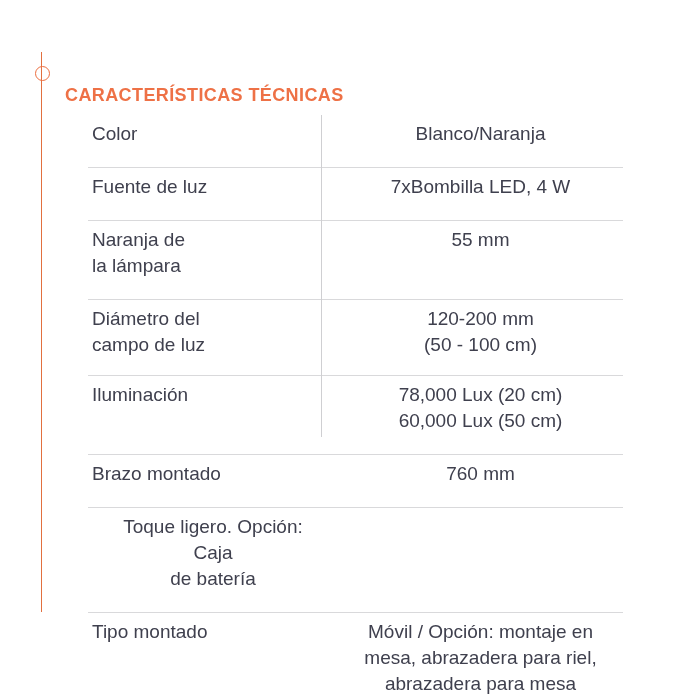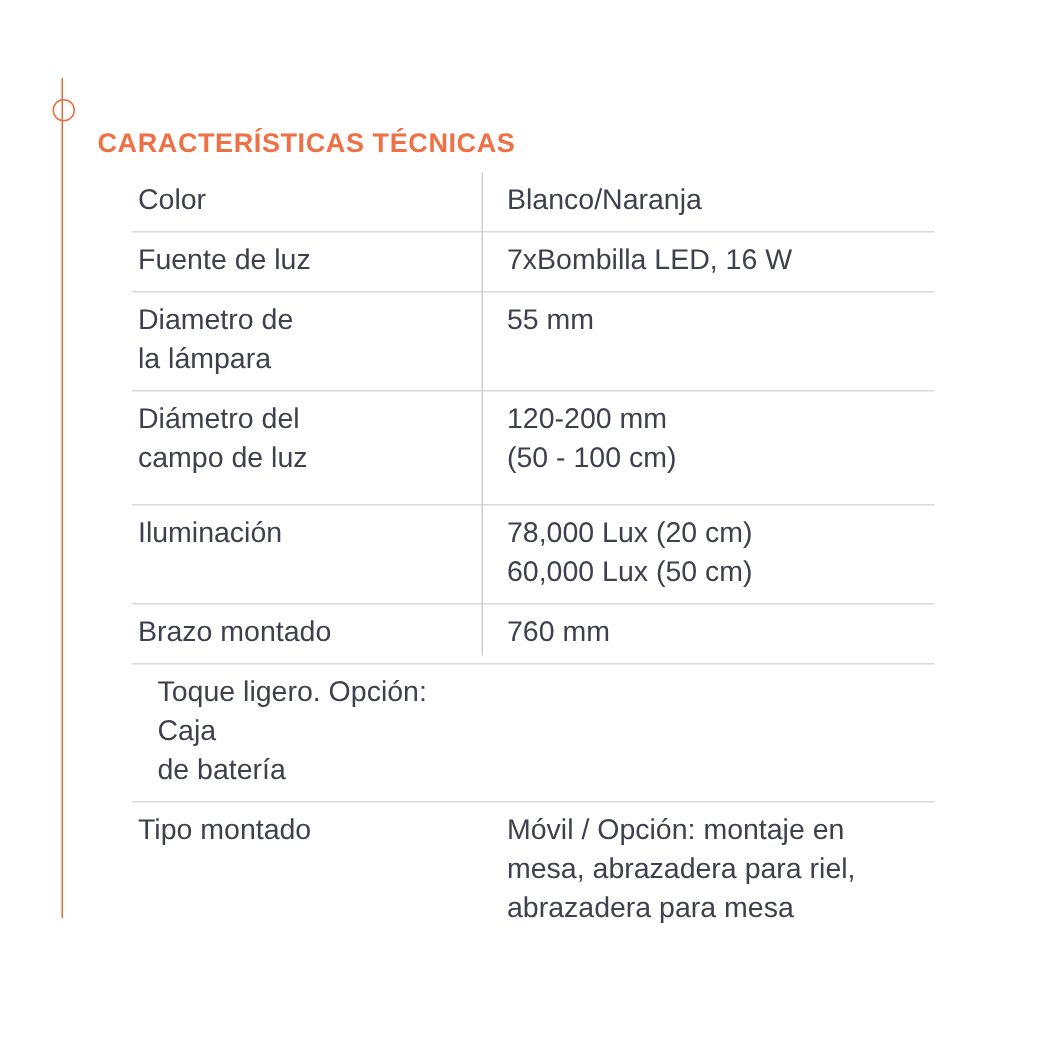--- a/index.html
+++ b/index.html
@@ -43,58 +43,59 @@
   .col-divider {
     position: absolute;
     left: 233px; top: 0;
     width: 1px; height: 322px;
     background: #cfcfd2;
   }
   .spec-row {
     display: grid;
     grid-template-columns: 233px 1fr;
     border-bottom: 1px solid #d9d9db;
-    padding: 6px 0 7px 0;
+    padding: 6px 0 20px 0;
   }
   .spec-row:nth-child(5) { padding-bottom: 17px; }
   .spec-row:last-child { border-bottom: none; }
   .spec-label {
     padding-left: 4px;
     font-size: 19px;
     line-height: 26px;
     white-space: pre-line;
   }
   .spec-value {
     padding-left: 17px;
     font-size: 19px;
     line-height: 26px;
     white-space: pre-line;
+    text-align: center;
   }
 </style>
 </head>
 <body>
 
 <div class="accent-vline"></div>
 <div class="accent-circle"></div>
 
 <h1 class="page-title">CARACTERÍSTICAS TÉCNICAS</h1>
 
 <div class="spec-table">
   <div class="col-divider"></div>
 
 <div class="spec-row">
       <div class="spec-label">Color</div>
       <div class="spec-value">Blanco/Naranja</div>
     </div>
     <div class="spec-row">
       <div class="spec-label">Fuente de luz</div>
-      <div class="spec-value">7xBombilla LED, 16 W</div>
+      <div class="spec-value">7xBombilla LED, 4 W</div>
     </div>
     <div class="spec-row">
-      <div class="spec-label">Diametro de
+      <div class="spec-label">Naranja de
 la lámpara</div>
       <div class="spec-value">55 mm</div>
     </div>
     <div class="spec-row">
       <div class="spec-label">Diámetro del
 campo de luz</div>
       <div class="spec-value">120-200 mm
 (50 - 100  cm)</div>
     </div>
     <div class="spec-row">

